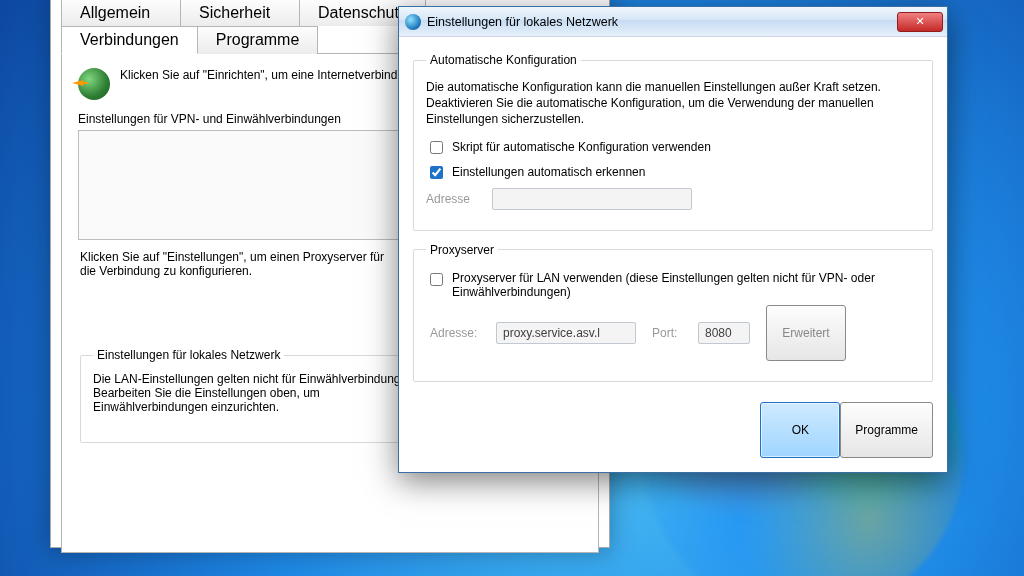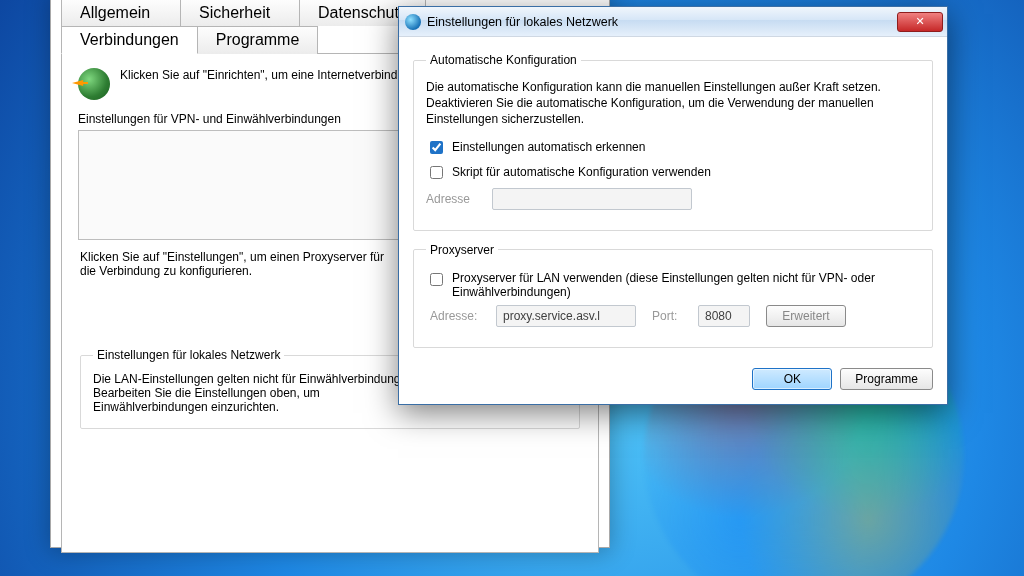--- a/index.html
+++ b/index.html
@@ -111,21 +111,21 @@
   .lan-row {
     display: flex;
     gap: 12px;
     align-items: flex-start;
   }
   .lan-text { flex: 1; }
   .btn {
     border: 1px solid #8a8a8a;
     background: linear-gradient(#fdfdfd,#e6e6e6);
     border-radius: 3px;
-    padding: 3px 14px;
+    padding: 20px 14px;
     font-size: 12px;
     font-family: inherit;
     cursor: pointer;
     min-width: 80px;
   }
   .btn.primary {
     border-color: #1e72c7;
     background: linear-gradient(#cfeaff,#9fd5ff);
     box-shadow: inset 0 0 0 1px rgba(255,255,255,.6);
   }
@@ -199,21 +199,20 @@
     border: 1px solid #c2c8cf;
     padding: 3px 6px;
     font-family: inherit;
     font-size: 12px;
     border-radius: 2px;
   }
   input[type=text]:disabled { background: #f4f4f4; color: #404040; }
   .dialog-actions {
     display: flex;
     justify-content: flex-end;
-    gap: 8px;
     padding-top: 8px;
   }
 </style>
 </head>
 <body>
 
 <div class="bg-logo"></div>
 
 <div class="parent-window">
   <div class="tab-strip">
@@ -256,27 +255,27 @@
       <span>✕</span>
     </div>
   </div>
   <div class="dialog-body">
 
     <fieldset class="group">
       <legend>Automatische Konfiguration</legend>
       <div class="desc">Die automatische Konfiguration kann die manuellen Einstellungen außer Kraft setzen. Deaktivieren Sie die automatische Konfiguration, um die Verwendung der manuellen Einstellungen sicherzustellen.</div>
 
       <label class="chk">
+        <input type="checkbox" style="">
+        <span>Skript für automatische Konfiguration verwenden</span>
+      </label>
+
+      <label class="chk">
         <input type="checkbox" checked="" style="">
         <span>Einstellungen automatisch erkennen</span>
-      </label>
-
-      <label class="chk">
-        <input type="checkbox" style="">
-        <span>Skript für automatische Konfiguration verwenden</span>
       </label>
 
       <div class="row disabled">
         <span class="lbl">Adresse</span>
         <input type="text" disabled="" style="width: 200px;">
       </div>
     </fieldset>
 
     <fieldset class="group">
       <legend>Proxyserver</legend>

